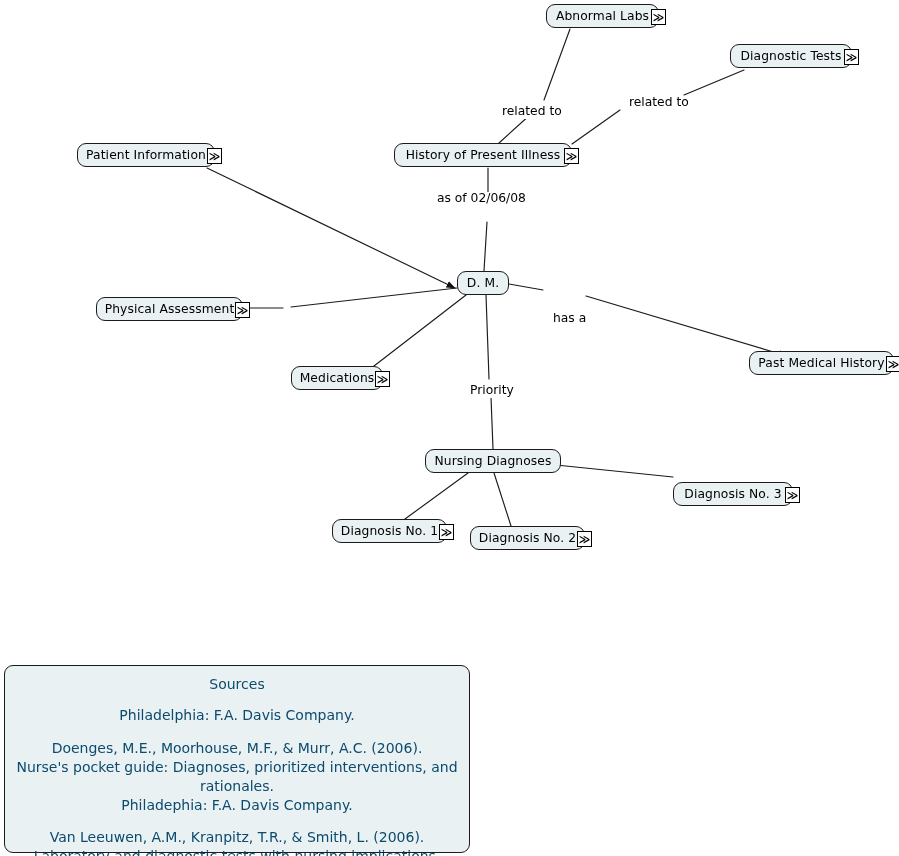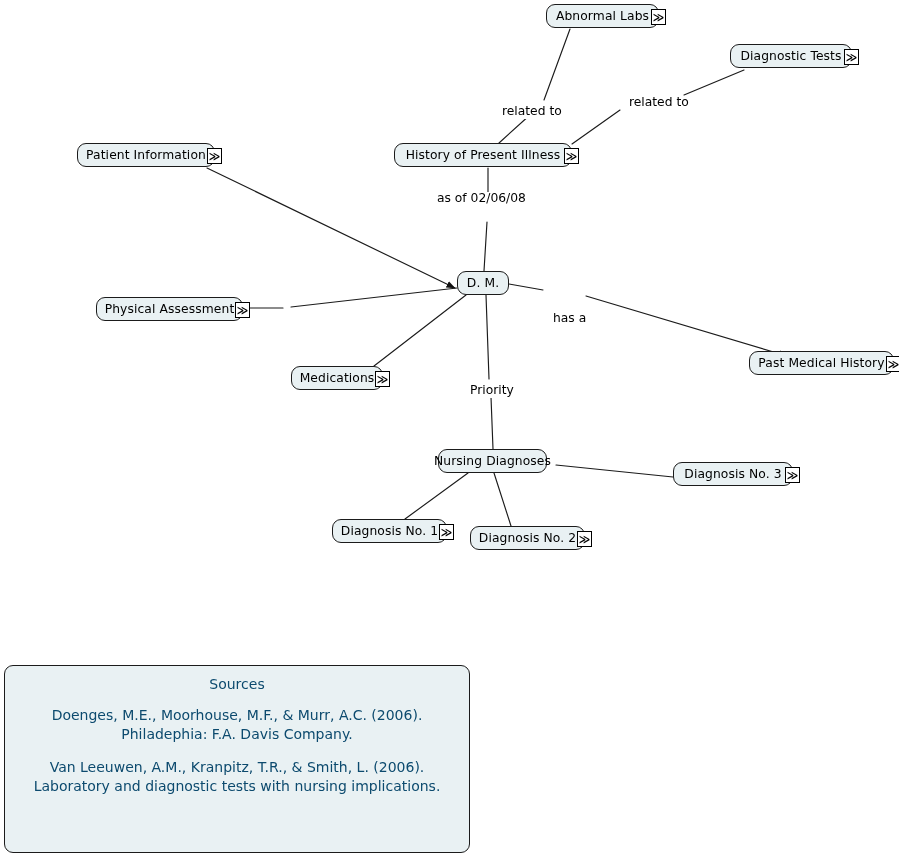--- a/index.html
+++ b/index.html
@@ -188,25 +188,25 @@
       </span>
   </div>
 
   <div class="node" style="left:291px;top:366px;width:92px;">
     <span class="node-label">Medications</span>
     <span class="badge">
         <span>≫</span>
       </span>
   </div>
 
-  <div class="node" style="left:425px;top:449px;width:109px;margin-left:13px;">
+  <div class="node" style="left:425px;top:449px;width:136px;">
     <span class="node-label">Nursing Diagnoses</span>
   </div>
 
-  <div class="node" style="left:673px;top:462px;width:120px;">
+  <div class="node" style="left:673px;top:482px;width:120px;">
     <span class="node-label">Diagnosis No. 3</span>
     <span class="badge">
         <span>≫</span>
       </span>
   </div>
 
   <div class="node" style="left:332px;top:519px;width:115px;">
     <span class="node-label">Diagnosis No. 1</span>
     <span class="badge">
         <span>≫</span>
@@ -223,24 +223,26 @@
   <div class="edge-label" style="left:499px;top:105px;">related to</div>
   <div class="edge-label" style="left:626px;top:96px;">related to</div>
   <div class="edge-label" style="left:434px;top:192px;">as of 02/06/08</div>
   <div class="edge-label" style="left:550px;top:280px;margin-top:32px;">has a</div>
   <div class="edge-label" style="left:467px;top:384px;">Priority</div>
 
   <div class="sources-box" style="left:4px;top:665px;width:466px;height:188px;">
     <div class="sources-title">Sources</div>
 
     <div class="src-entry">
+      <div class="src-line">Philadelphia: F.A. Davis Company.</div>
     </div>
 
     <div class="src-entry">
       <div class="src-line">Doenges, M.E., Moorhouse, M.F., &amp; Murr, A.C. (2006).</div>
+      <div class="src-line">Nurse's pocket guide: Diagnoses, prioritized interventions, and rationales.</div>
       <div class="src-line">Philadephia: F.A. Davis Company.</div>
     </div>
 
     <div class="src-entry">
       <div class="src-line">Van Leeuwen, A.M., Kranpitz, T.R., &amp; Smith, L. (2006).</div>
       <div class="src-line">Laboratory and diagnostic tests with nursing implications.</div>
 
     </div>
   </div>
 

